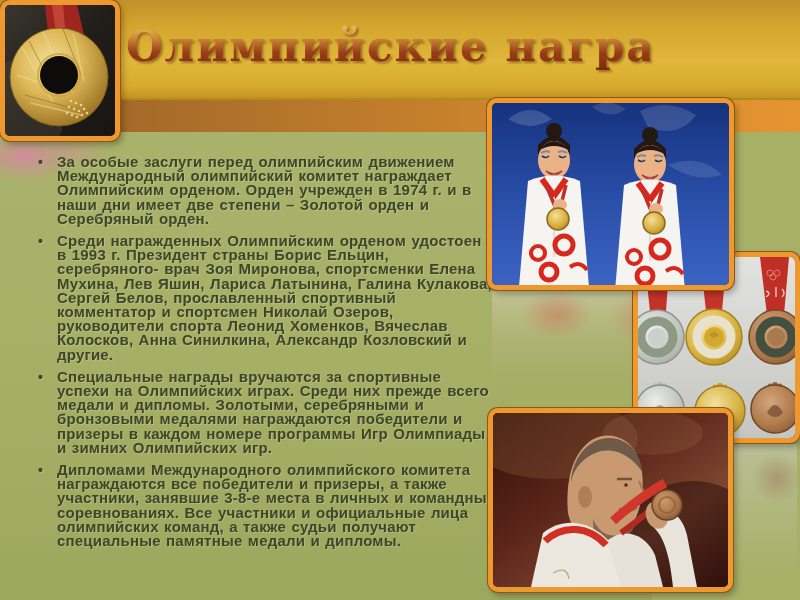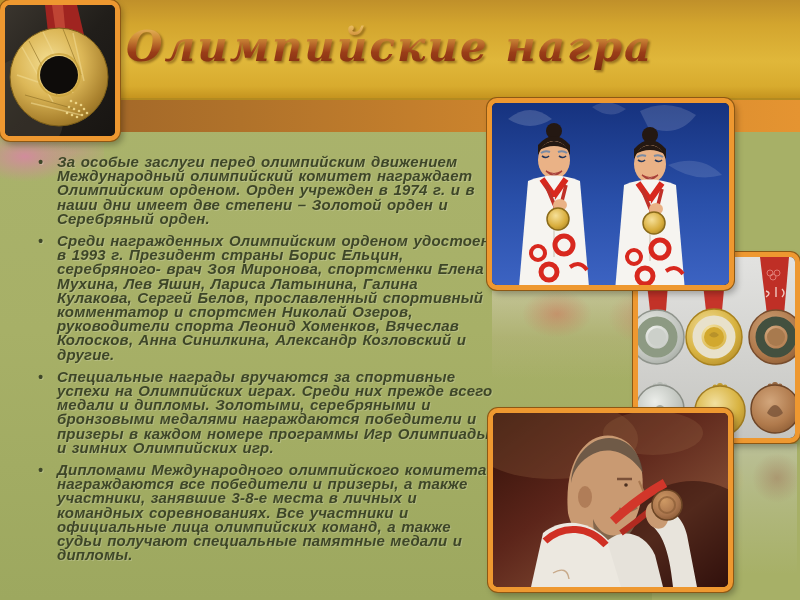--- a/index.html
+++ b/index.html
@@ -2,21 +2,21 @@
 <html><head>
 <meta charset="utf-8">
 <style>
   html,body{margin:0;padding:0;}
   body{
     width:800px;height:600px;overflow:hidden;position:relative;
     font-family:"Liberation Sans", sans-serif;
     background:#a7b067;
   }
   .slide{position:absolute;inset:0;width:652px;height:600px;
-    background:linear-gradient(180deg,#abb46e 0%,#a7b067 55%,#9da85f 100%);font-style:italic;}
+    background:linear-gradient(180deg,#abb46e 0%,#a7b067 55%,#9da85f 100%);}
 
   
   .gold-band{position:absolute;left:0;top:0;width:800px;height:98px;z-index:1;
     background:linear-gradient(180deg,#c0902a 0%,#d3a52e 25%,#e0b73a 62%,#d8ab2e 88%,#c5941f 100%);}
   .orange-band{position:absolute;left:0;top:98px;width:800px;height:34px;z-index:1;
     background:linear-gradient(90deg,#9a6128 0%,#b0722a 30%,#cc842d 62%,#e59431 100%);
     border-top:2px solid #b38a20;box-sizing:border-box;}
   .pink-blob{position:absolute;left:0;top:133px;width:104px;height:52px;z-index:1;
     background:
       radial-gradient(ellipse 70px 34px at 24% 45%, rgba(211,138,158,0.95), rgba(211,138,158,0) 75%),

